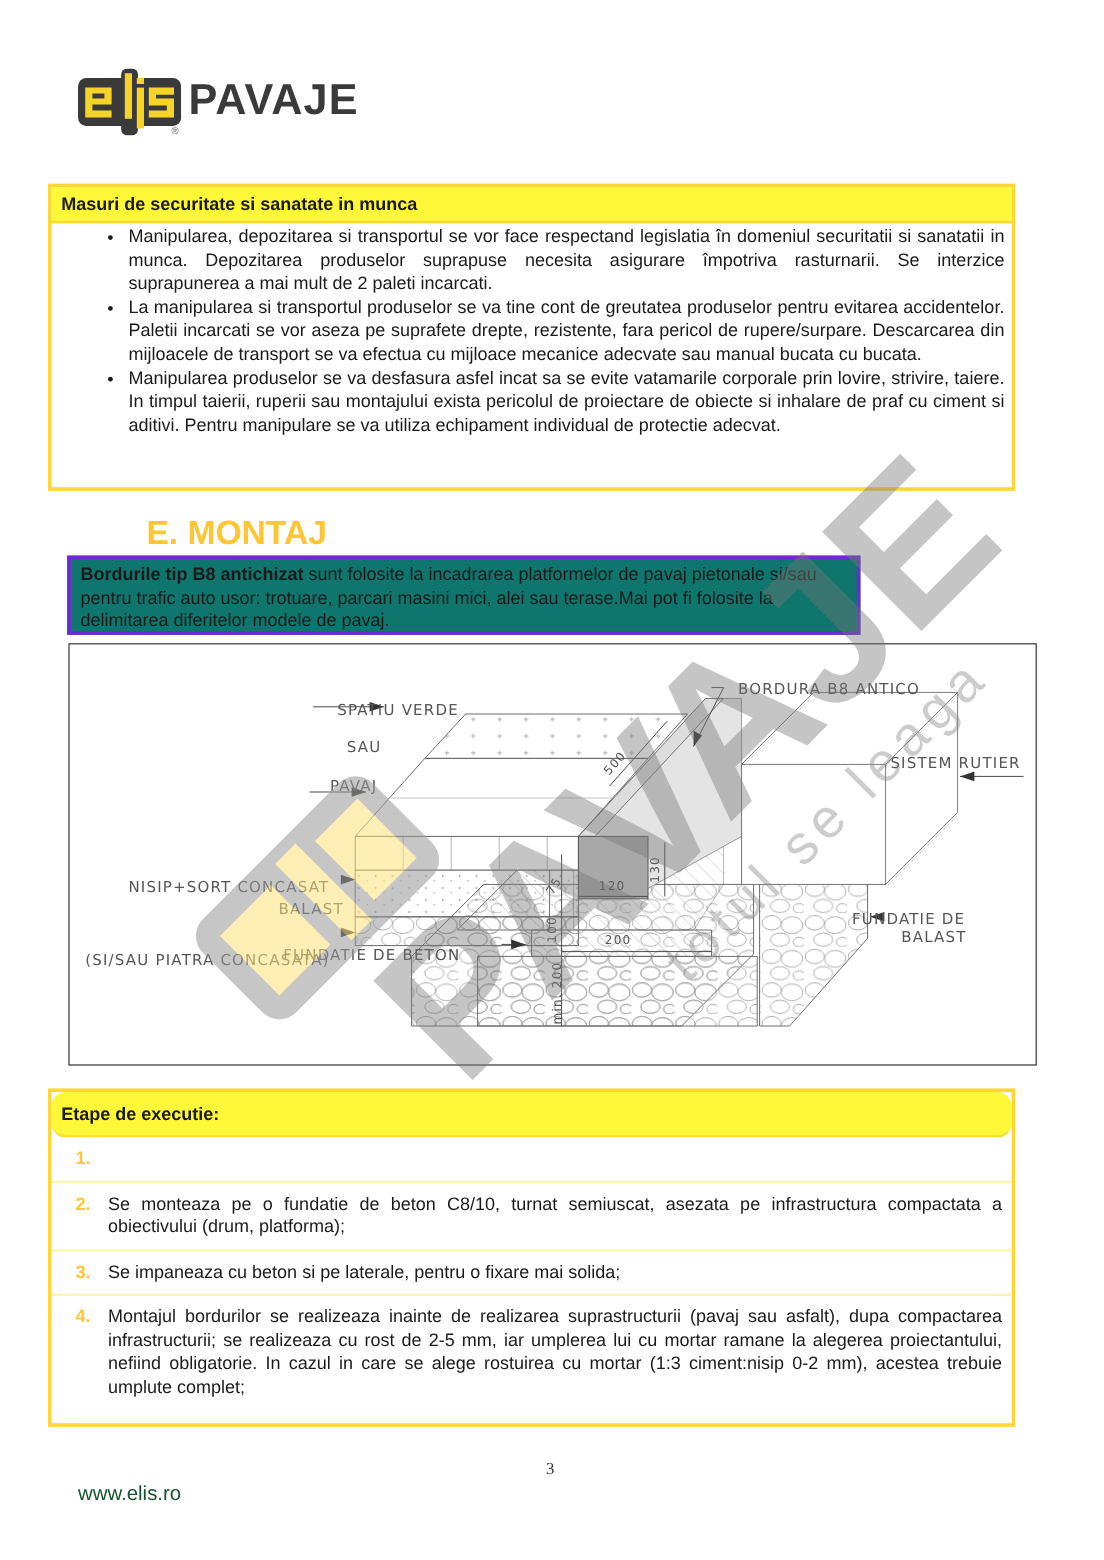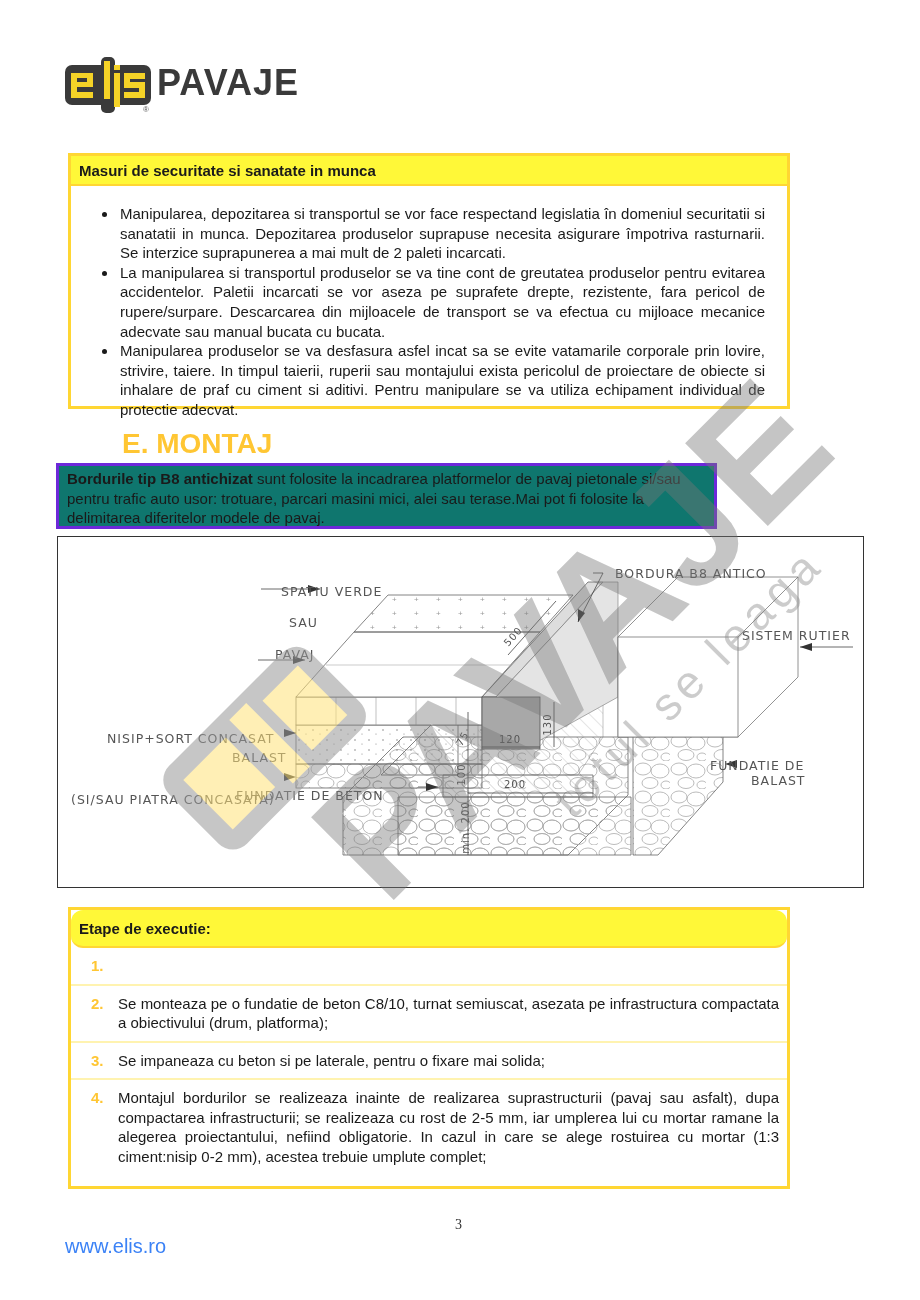--- a/index.html
+++ b/index.html
@@ -5,24 +5,24 @@
     html, body { margin: 0; padding: 0; background: #ffffff; }
     body { width: 920px; height: 1300px; position: relative; overflow: hidden; font-family: "Liberation Sans", sans-serif; color: #1a1a1a; }
 
     
     .logo { position: absolute; left: 65px; top: 57px; height: 56px; display: flex; align-items: center; }
     .logo-mark { position: relative; width: 86px; height: 56px; }
     .logo-word { font-family: "Liberation Sans", sans-serif; font-weight: bold; font-size: 36px; color: #3a3a3a; letter-spacing: 1px; margin-left: 6px; margin-top: -4px; }
     .logo-reg { position: absolute; left: 78px; top: 48px; font-size: 8px; color: #555; }
 
     
-    .box { position: absolute; left: 68px; width: 722px; border: 3px solid #ffd633; box-sizing: border-box; }
+    .box { position: absolute; left: 40px; width: 806px; border: 3px solid #ffd633; box-sizing: border-box; }
     .box-header { background: #fff838; font-weight: bold; font-size: 15px; padding: 6px 8px 5px 8px; border-bottom: 2px solid #ffd633; }
     .safety { top: 153px; height: 256px; }
-    .safety ul { margin: 16px; padding: 2px 6px 0 31px; list-style: disc; }
+    .safety ul { margin: 0; padding: 2px 6px 0 62px; list-style: disc; }
     .safety li { font-size: 15px; line-height: 19.6px; text-align: justify; padding-left: 2px; }
 
     
     .section-title { position: absolute; left: 122px; top: 428px; font-size: 28px; font-weight: bold; color: #ffc633; }
 
     
     .intro { position: absolute; left: 56px; top: 463px; width: 661px; height: 66px; box-sizing: border-box; background: #0f766e; border: 3px solid #6d28d9; padding: 3px 8px; font-size: 15px; line-height: 19.5px; }
     .intro b { font-weight: bold; }
 
     
@@ -35,21 +35,21 @@
 
     
     .steps { top: 907px; height: 282px; }
     .steps .box-header { padding: 10px 8px 9px 8px; border-radius: 12px; }
     .step { display: flex; border-bottom: 2px solid #fff3b0; padding: 8px 8px 8px 20px; font-size: 15px; line-height: 19.5px; }
     .step:last-child { border-bottom: none; }
     .step-num { color: #ffc633; font-weight: bold; width: 27px; flex: none; }
     .step-text { text-align: justify; flex: 1; }
 
     .page-num { position: absolute; left: 455px; top: 1217px; font-family: "Liberation Serif", serif; font-size: 14px; color: #333; }
-    .footer-url { position: absolute; left: 65px; top: 1235px; font-size: 20px; color: #3b82f6; }
+    .footer-url { position: absolute; left: 65px; top: 1235px; font-size: 17px; color: #14532d; }
   </style>
 </head>
 <body>
 
 <div class="logo">
   <div class="logo-mark">
     <svg width="86" height="56" viewBox="0 0 86 56">
       <rect x="0" y="8" width="86" height="40" rx="7" fill="#3a3a3a"></rect>
       <rect x="36" y="0" width="14" height="56" rx="5" fill="#3a3a3a"></rect>
 

